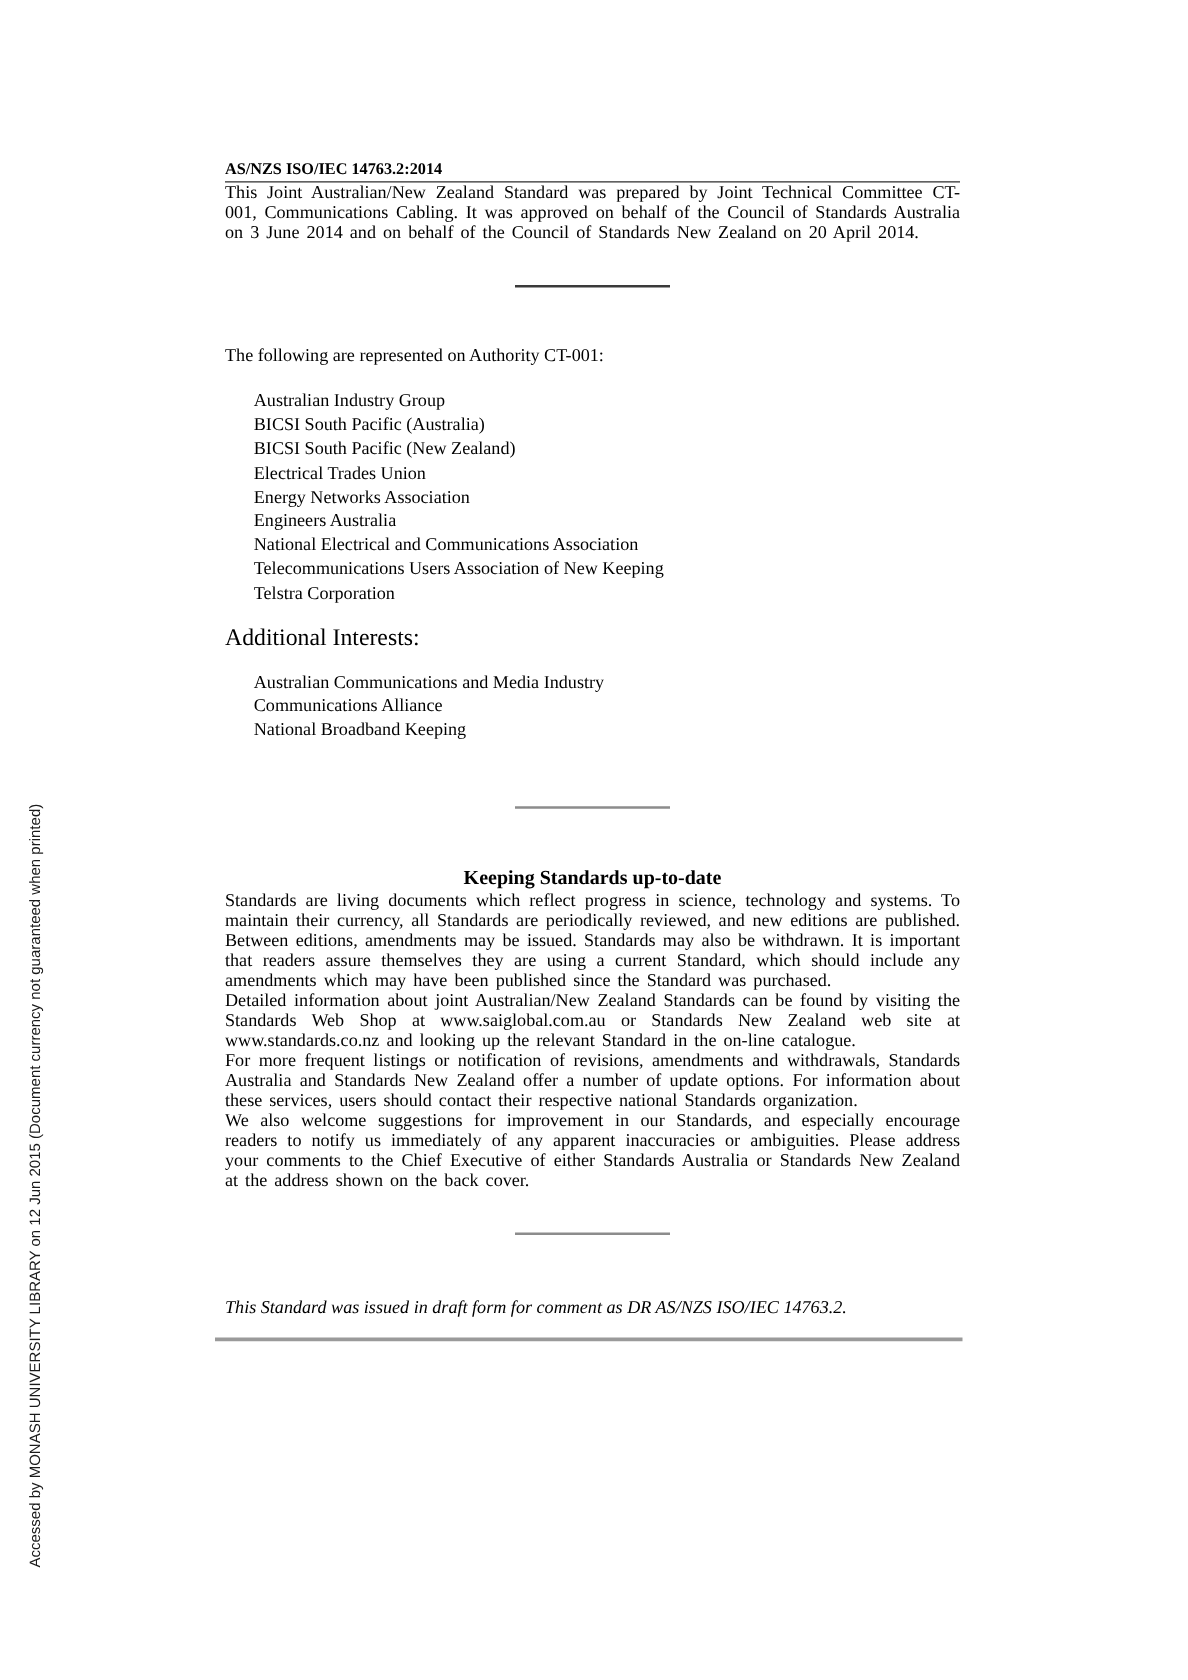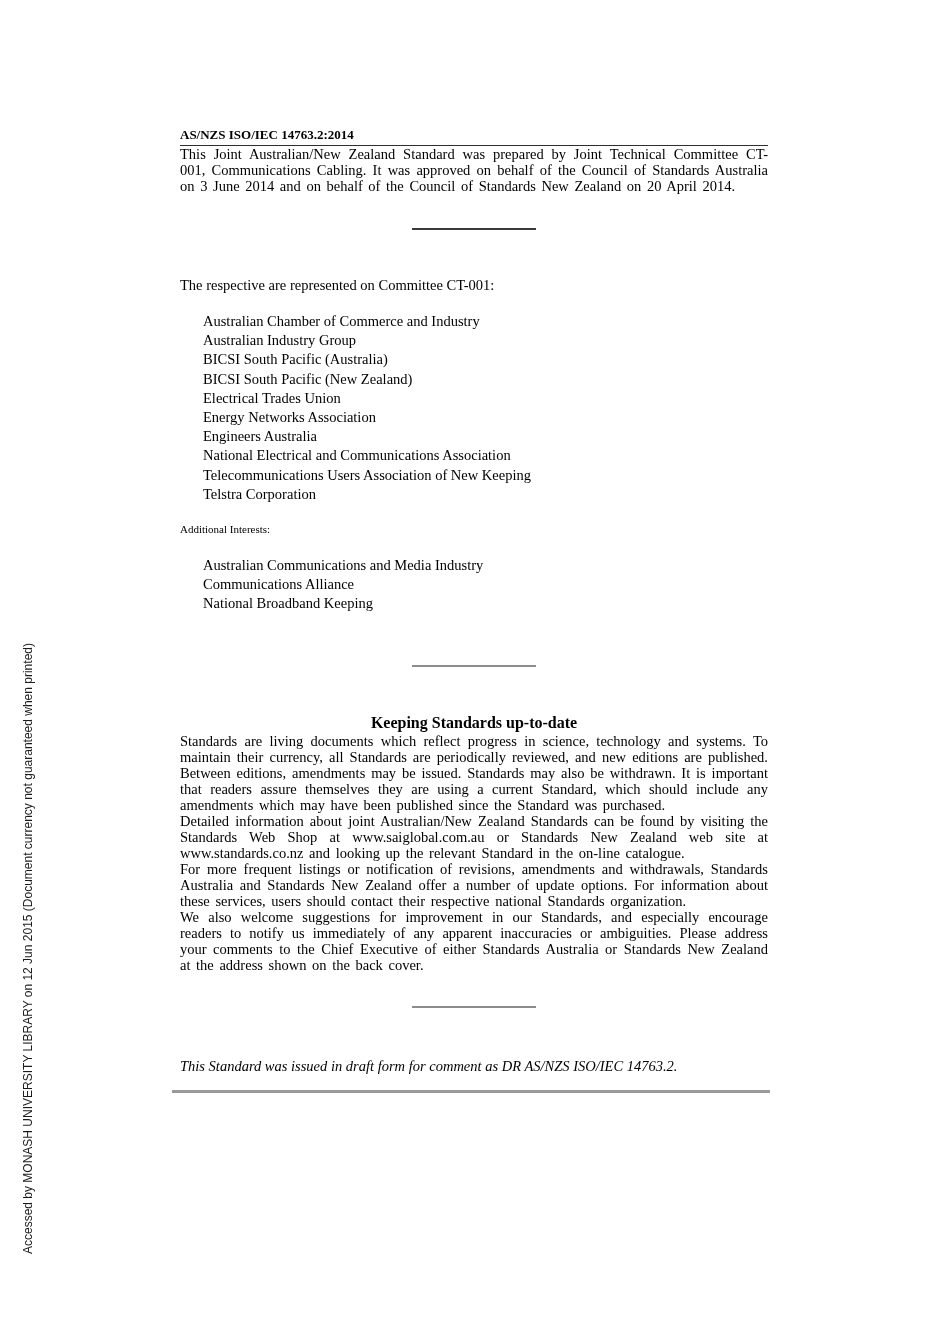--- a/index.html
+++ b/index.html
@@ -67,21 +67,21 @@
   }
   .org-list {
     list-style: none;
     margin: 17px 0 0 0;
     padding: 0 0 0 23px;
     font-size: 14.5px;
     line-height: 19.2px;
   }
   .additional-label {
     margin: 16px 0 0 0;
-    font-size: 11px;
+    font-size: 19px;
     line-height: 19px;
   }
   .keeping-heading {
     margin: 46px 0 0 0;
     font-size: 16px;
     font-weight: bold;
     text-align: center;
     line-height: 20px;
   }
   .kp-1 { margin-top: 2px; }
@@ -109,24 +109,23 @@
   <div class="content">
 
     <h1 class="doc-title">AS/NZS ISO/IEC 14763.2:2014</h1>
     <hr class="header-rule">
 
     <p class="body-text prep-para">This Joint Australian/New Zealand Standard was prepared by Joint Technical Committee CT-001, Communications Cabling. It was approved on behalf of the Council of Standards Australia on 3 June 2014 and on behalf of the Council of Standards New Zealand on 20 April 2014.</p>
 
 
     <hr class="sep-rule sep-dark">
 
-    <p class="committee-intro">The respective are represented on Committee CT-001:</p>
+    <p class="committee-intro">The following are represented on Authority CT-001:</p>
 
     <ul class="org-list">
-      <li>Australian Chamber of Commerce and Industry</li>
       <li>Australian Industry Group</li>
       <li>BICSI South Pacific (Australia)</li>
       <li>BICSI South Pacific (New Zealand)</li>
       <li>Electrical Trades Union</li>
       <li>Energy Networks Association</li>
       <li>Engineers Australia</li>
       <li>National Electrical and Communications Association</li>
       <li>Telecommunications Users Association of New Keeping</li>
       <li>Telstra Corporation</li>
     </ul>

